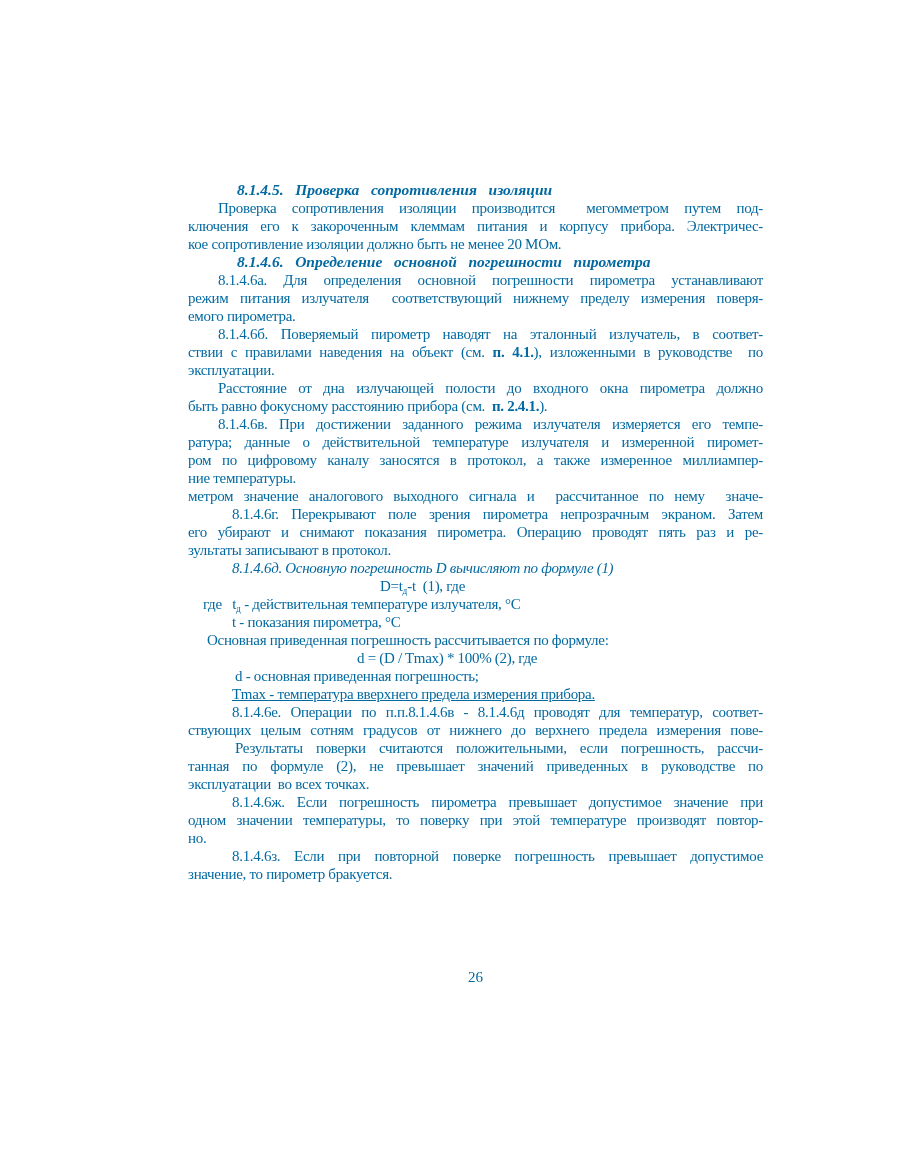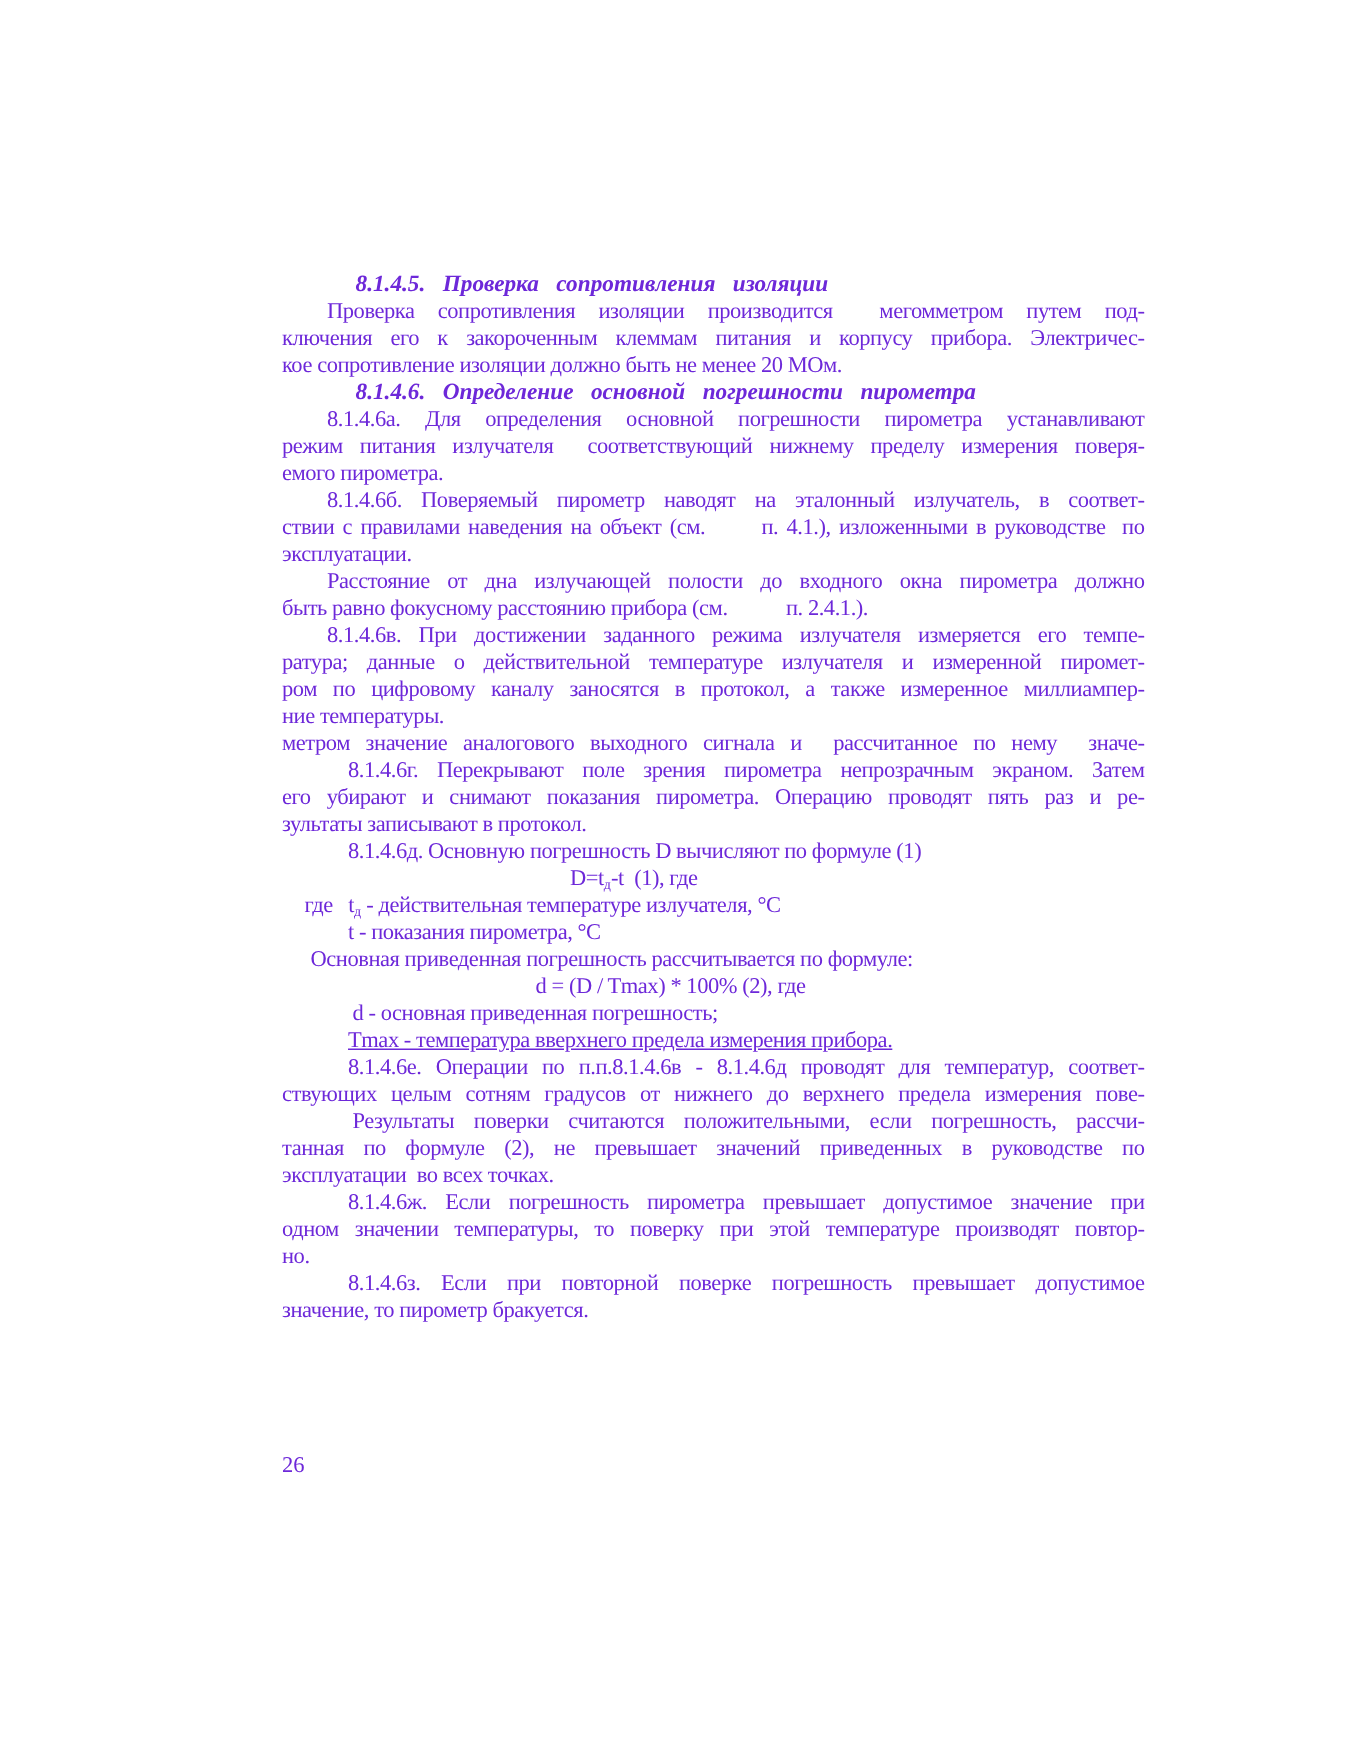--- a/index.html
+++ b/index.html
@@ -7,21 +7,21 @@
     padding: 0;
     background: #e8e8e8;
   }
   .page {
     position: relative;
     width: 900px;
     height: 1165px;
     margin: 0 auto;
     background: #ffffff;
     font-family: "Liberation Serif", "DejaVu Serif", serif;
-    color: #6d28d9;
+    color: #0369a1;
     overflow: hidden;
   }
   .content {
     position: absolute;
     left: 188px;
     top: 181px;
     width: 575px;
   }
   .line {
     font-size: 15px;
@@ -35,33 +35,33 @@
     text-align: justify;
     text-align-last: justify;
   }
   .line.heading {
     font-weight: bold;
     font-style: italic;
     font-size: 15.5px;
     word-spacing: 0.5em;
     letter-spacing: 0;
   }
-  .line .b { font-weight: normal; margin-left: 32px; }
+  .line .b { font-weight: bold; }
   .line sub {
     font-size: 0.62em;
     line-height: 0;
     vertical-align: -0.3em;
     letter-spacing: 0;
   }
   .pagenum {
     position: absolute;
     top: 968px;
     left: 188px;
     width: 575px;
-    text-align: left;
+    text-align: center;
     font-size: 15px;
     line-height: 18px;
   }
 </style>
 </head>
 <body>
 
 <div class="page">
   <div class="content" id="doc-body">
       <div class="line heading" style="padding-left: 49px;"><span>8.1.4.5. Проверка сопротивления изоляции</span></div>
@@ -78,21 +78,21 @@
       <div class="line j" style="padding-left: 30px;"><span>Расстояние от дна излучающей полости до входного окна пирометра должно</span></div>
       <div class="line"><span>быть равно фокусному расстоянию прибора (см.  </span><span class="b">п. 2.4.1.</span><span>).</span></div>
       <div class="line j" style="padding-left: 30px;"><span>8.1.4.6в. При достижении заданного режима излучателя измеряется его темпе-</span></div>
       <div class="line j"><span>ратура; данные о действительной температуре излучателя и измеренной пиромет-</span></div>
       <div class="line j"><span>ром по цифровому каналу заносятся в протокол, а также измеренное миллиампер-</span></div>
       <div class="line"><span>ние температуры.</span></div>
       <div class="line j"><span>метром значение аналогового выходного сигнала и  рассчитанное по нему  значе-</span></div>
       <div class="line j" style="padding-left: 44px;"><span>8.1.4.6г. Перекрывают поле зрения пирометра непрозрачным экраном. Затем</span></div>
       <div class="line j"><span>его убирают и снимают показания пирометра. Операцию проводят пять раз и ре-</span></div>
       <div class="line"><span>зультаты записывают в протокол.</span></div>
-      <div class="line" style="padding-left: 44px;"><span>8.1.4.6д. Основную погрешность D вычисляют по формуле (1)</span></div>
+      <div class="line" style="padding-left: 44px; font-style: italic;"><span>8.1.4.6д. Основную погрешность D вычисляют по формуле (1)</span></div>
       <div class="line" style="padding-left: 192px;"><span>D=t</span><sub>д</sub><span>-t  (1), где</span></div>
       <div class="line" style="padding-left: 15px;"><span>где   t</span><sub>д</sub><span> - действительная температуре излучателя, °С</span></div>
       <div class="line" style="padding-left: 44px;"><span>t - показания пирометра, °С</span></div>
       <div class="line" style="padding-left: 19px;"><span>Основная приведенная погрешность рассчитывается по формуле:</span></div>
       <div class="line" style="padding-left: 169px;"><span>d = (D / Tmax) * 100% (2), где</span></div>
       <div class="line" style="padding-left: 47px;"><span>d - основная приведенная погрешность;</span></div>
       <div class="line" style="padding-left: 44px; text-decoration: underline;"><span>Tmax - температура вверхнего предела измерения прибора.</span></div>
       <div class="line j" style="padding-left: 44px;"><span>8.1.4.6е. Операции по п.п.8.1.4.6в - 8.1.4.6д проводят для температур, соответ-</span></div>
       <div class="line j"><span>ствующих целым сотням градусов от нижнего до верхнего предела измерения пове-</span></div>
       <div class="line j" style="padding-left: 47px;"><span>Результаты поверки считаются положительными, если погрешность, рассчи-</span></div>

